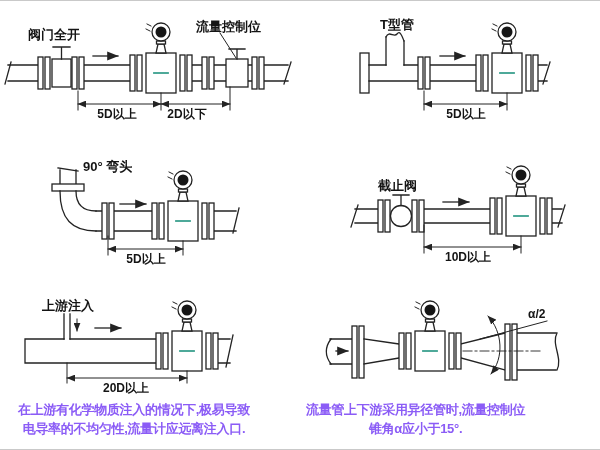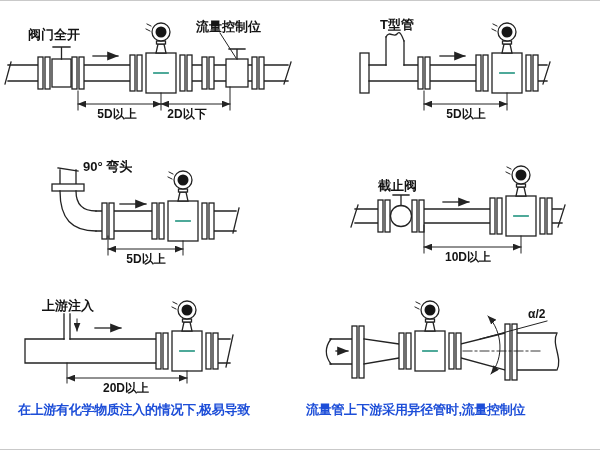--- a/index.html
+++ b/index.html
@@ -15,21 +15,21 @@
   svg rect, svg circle, svg polygon{stroke:#232323;stroke-width:1.3;fill:#ffffff;}
   svg .ink{fill:#161616;stroke:none;}
   svg .teal{stroke:#3aa08e;stroke-width:1.8;}
   svg .dim{stroke-width:1;}
   svg .ah{fill:#232323;stroke:none;}
   svg .cl{stroke-width:0.9;stroke-dasharray:9 3 2 3;}
   svg text{stroke:none;fill:#141414;font-family:"Liberation Sans",sans-serif;font-weight:bold;}
   svg .lbl{font-size:13px;}
   svg .dimt{font-size:12px;}
   .caption{
-    position:absolute;color:#1d4ed8;font-weight:bold;font-size:13px;
+    position:absolute;color:#8b5cf6;font-weight:bold;font-size:13px;
     line-height:19px;letter-spacing:-0.3px;white-space:nowrap;
   }
 </style>
 </head>
 <body>
 
 <div class="stage">
 
   <svg width="0" height="0" style="position:absolute">
     <defs>
@@ -207,18 +207,20 @@
     <g>
       <line class="cl" x1="163" y1="65" x2="242" y2="65"></line>
       <line class="dim" x1="180" y1="53" x2="247" y2="35"></line>
       <path class="dim" d="M191,88 C204,72 203,46 188,30" marker-start="url(#mA)" marker-end="url(#mA)"></path>
     </g>
     <text class="dimt" x="228" y="32">α/2</text>
   </svg>
 
   <div class="caption" style="left:18px;top:399px">
     <div>在上游有化学物质注入的情况下,极易导致</div>
+    <div>电导率的不均匀性,流量计应远离注入口.</div>
   </div>
   <div class="caption" style="left:306px;top:399px">
     <div>流量管上下游采用异径管时,流量控制位</div>
+    <div>锥角α应小于15°.</div>
   </div>
 
 </div>
 
 </body></html>

